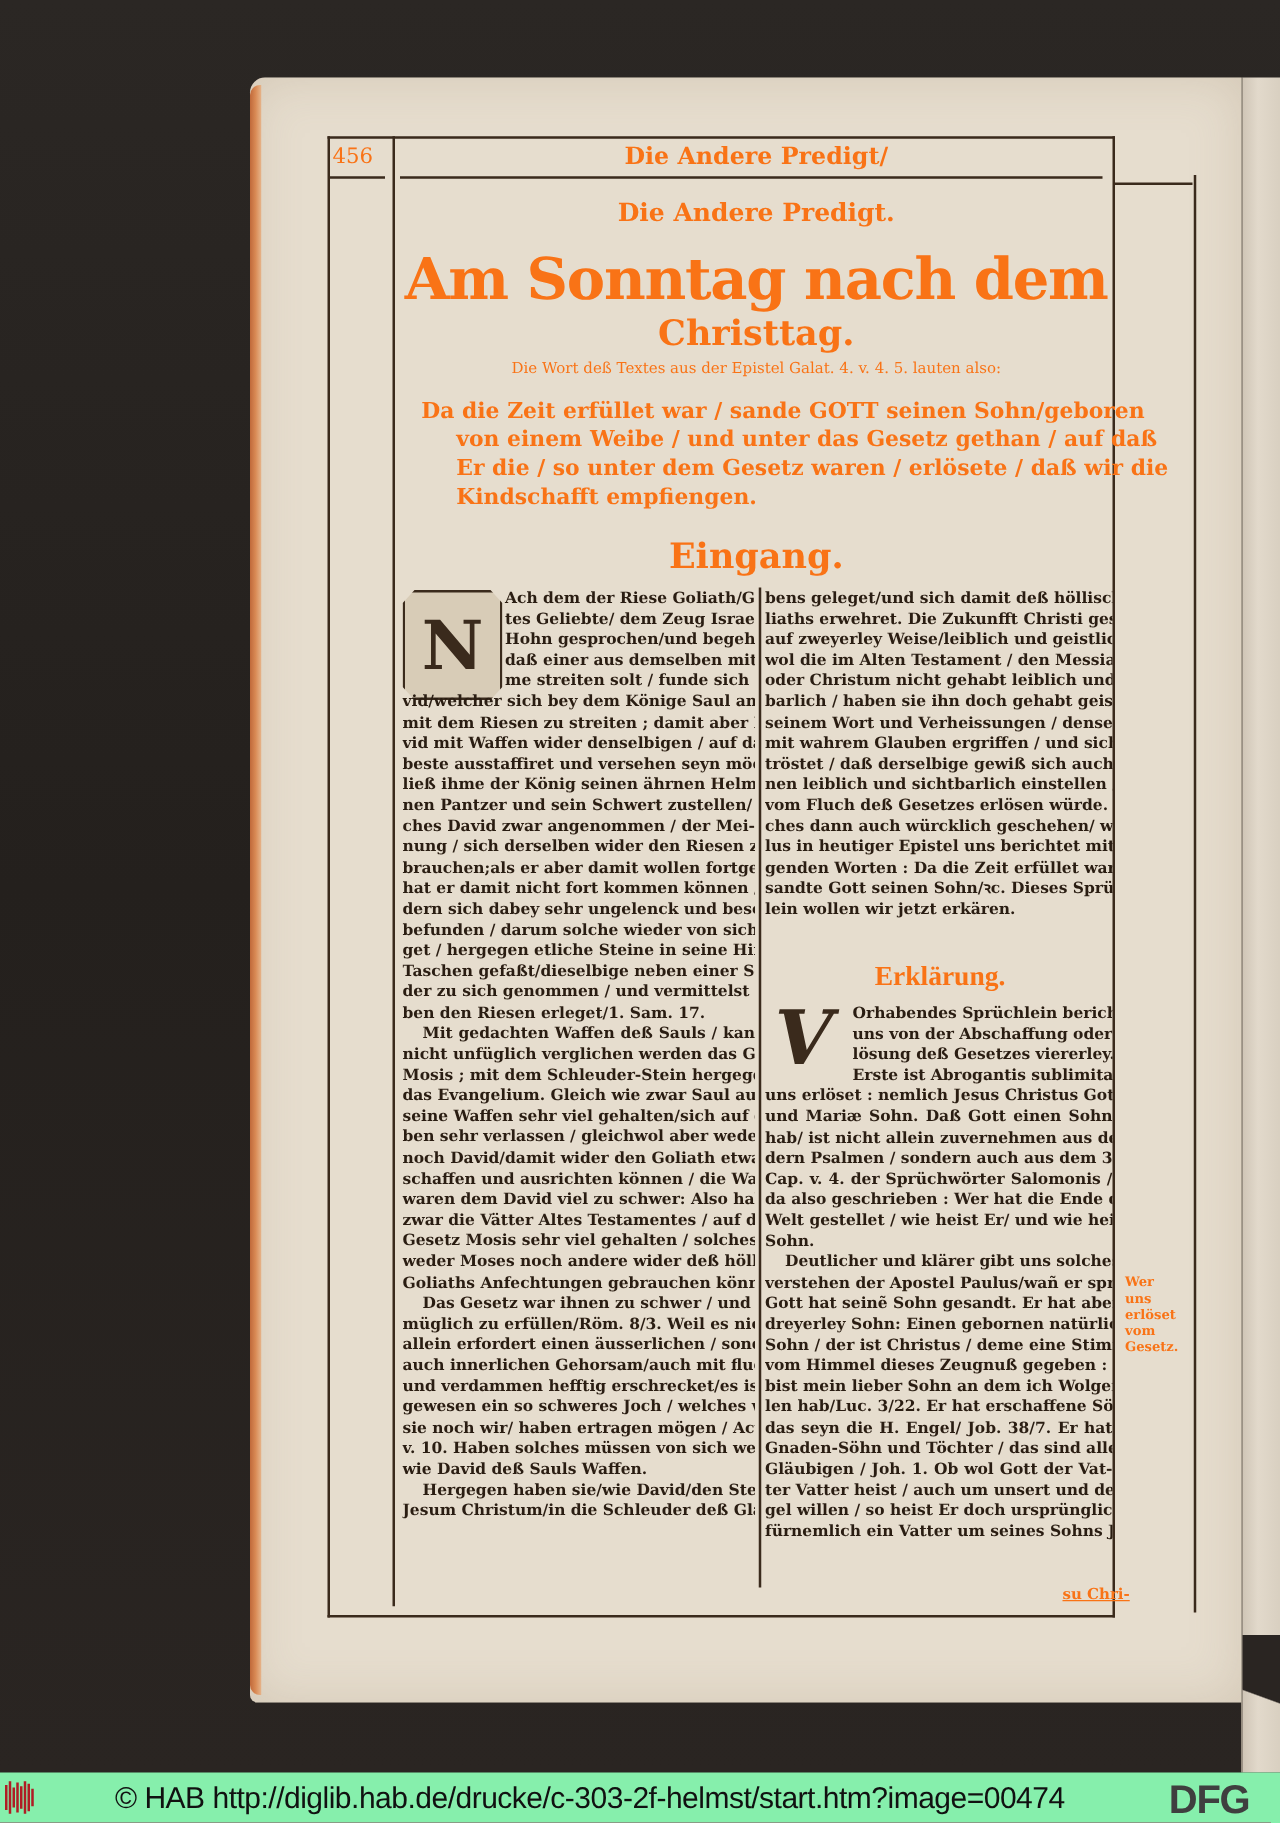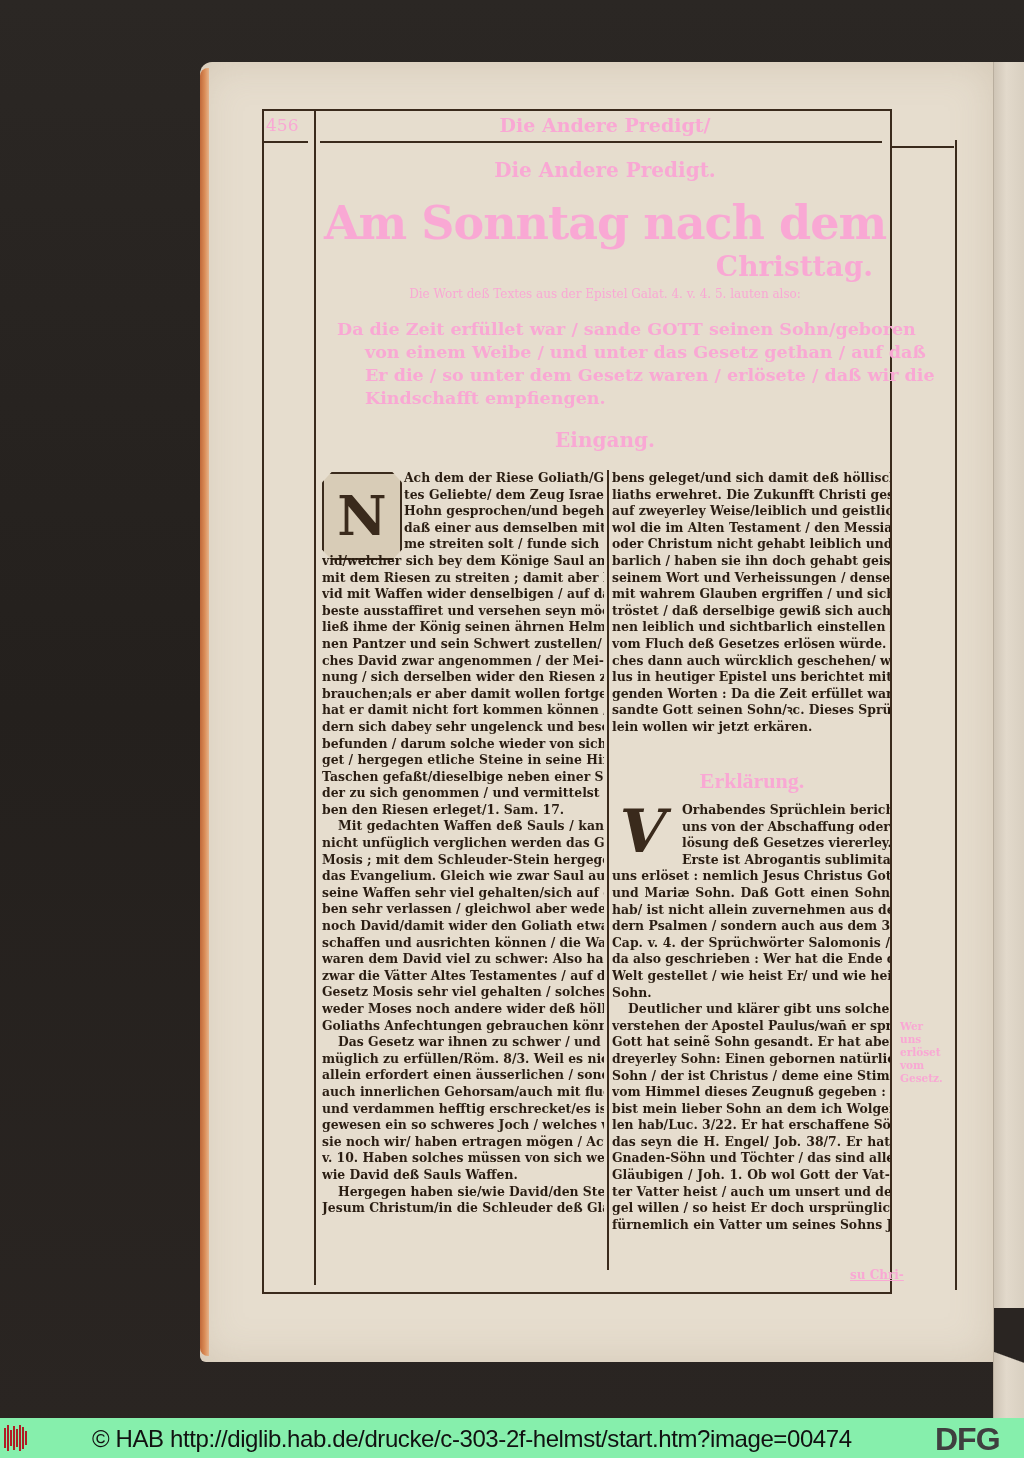--- a/index.html
+++ b/index.html
@@ -31,36 +31,36 @@
     box-shadow: inset 0 0 40px rgba(160,140,110,0.25);
   }
   .page-edge {
     position: absolute; left: 200px; top: 68px; width: 9px; height: 1288px;
     background: linear-gradient(90deg, #c0693a 0%, #d98a55 50%, #e6b48a 100%);
     border-radius: 8px 0 0 8px;
   }
   .rule { position: absolute; height: 2px; background: #3a2a1c; }
   .vrule { position: absolute; width: 2px; background: #3a2a1c; }
 
-  .text { color: #f9a8d4; position: absolute; }
+  .text { color: #f97316; position: absolute; }
   .page-number { left: 266px; top: 115px; font-size: 17px; font-family: "DejaVu Serif", serif; }
   .running-head { left: 320px; top: 114px; width: 570px; text-align: center; font-size: 19px; font-weight: bold; font-family: "DejaVu Serif", serif; }
 
   .title1 { left: 320px; top: 158px; width: 570px; text-align: center; font-size: 20px; font-weight: bold; }
   .title2 { left: 320px; top: 196px; width: 570px; text-align: center; font-size: 46px; font-weight: bold; letter-spacing: -1px; }
-  .title3 { left: 303px; top: 250px; width: 570px; text-align: right; font-size: 28px; font-weight: bold; }
+  .title3 { left: 320px; top: 250px; width: 570px; text-align: center; font-size: 28px; font-weight: bold; }
   .text-intro { left: 320px; top: 287px; width: 570px; text-align: center; font-size: 12px; font-weight: normal; }
   .scripture {
     left: 337px; top: 318px; width: 553px; font-size: 17.5px; font-weight: bold; line-height: 23px;
     text-align: justify;
   }
   .scripture .line { display: block; white-space: nowrap; }
   .scripture .indent { padding-left: 28px; }
 
-  .heading-eingang { left: 320px; top: 428px; width: 570px; text-align: center; font-size: 20px; font-weight: bold; }
+  .heading-eingang { left: 320px; top: 428px; width: 570px; text-align: center; font-size: 28px; font-weight: bold; }
   .heading-erklaerung { left: 612px; top: 768px; width: 280px; text-align: center; font-size: 22px; font-weight: bold; font-family: Liberation Serif, serif; }
 
   .col {
     position: absolute; font-size: 12.4px; line-height: 16.6px; color: #2a1d12;
     font-family: "DejaVu Serif", serif; font-weight: bold;
   }
   .col .ln { display: block; white-space: nowrap; overflow: hidden; text-align: justify; text-align-last: justify; }
   .col .ln.last { text-align-last: left; }
   .col-left { left: 322px; top: 470px; width: 282px; }
   .col-right { left: 612px; top: 470px; width: 278px; }

